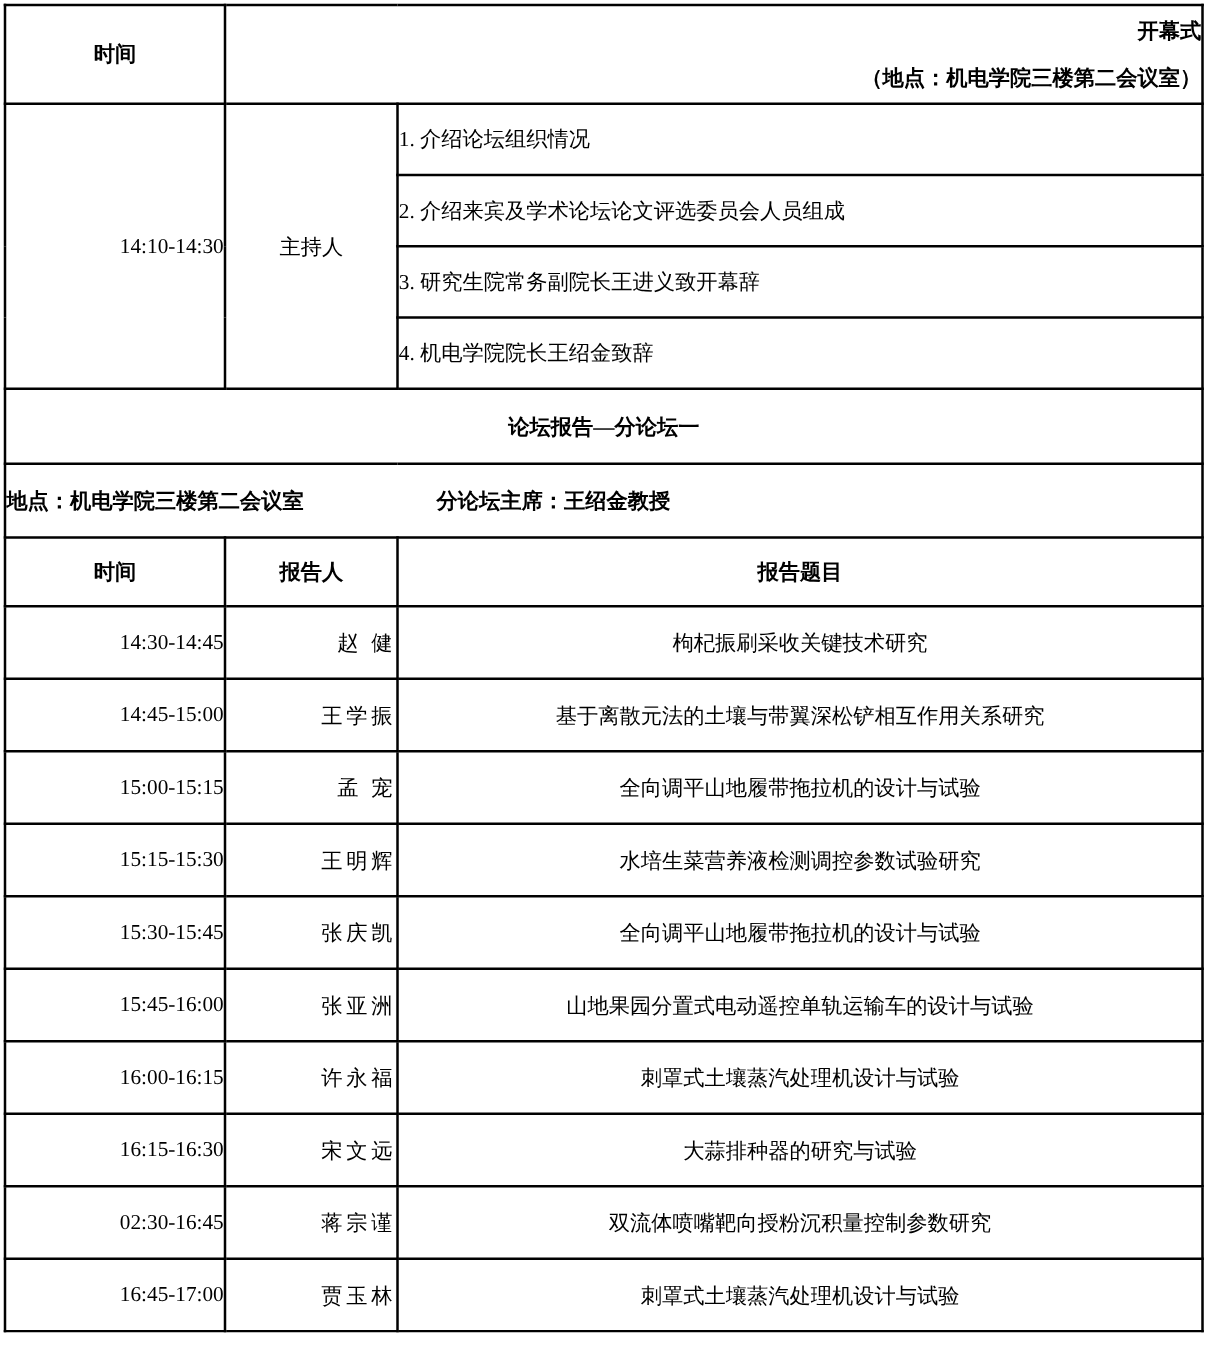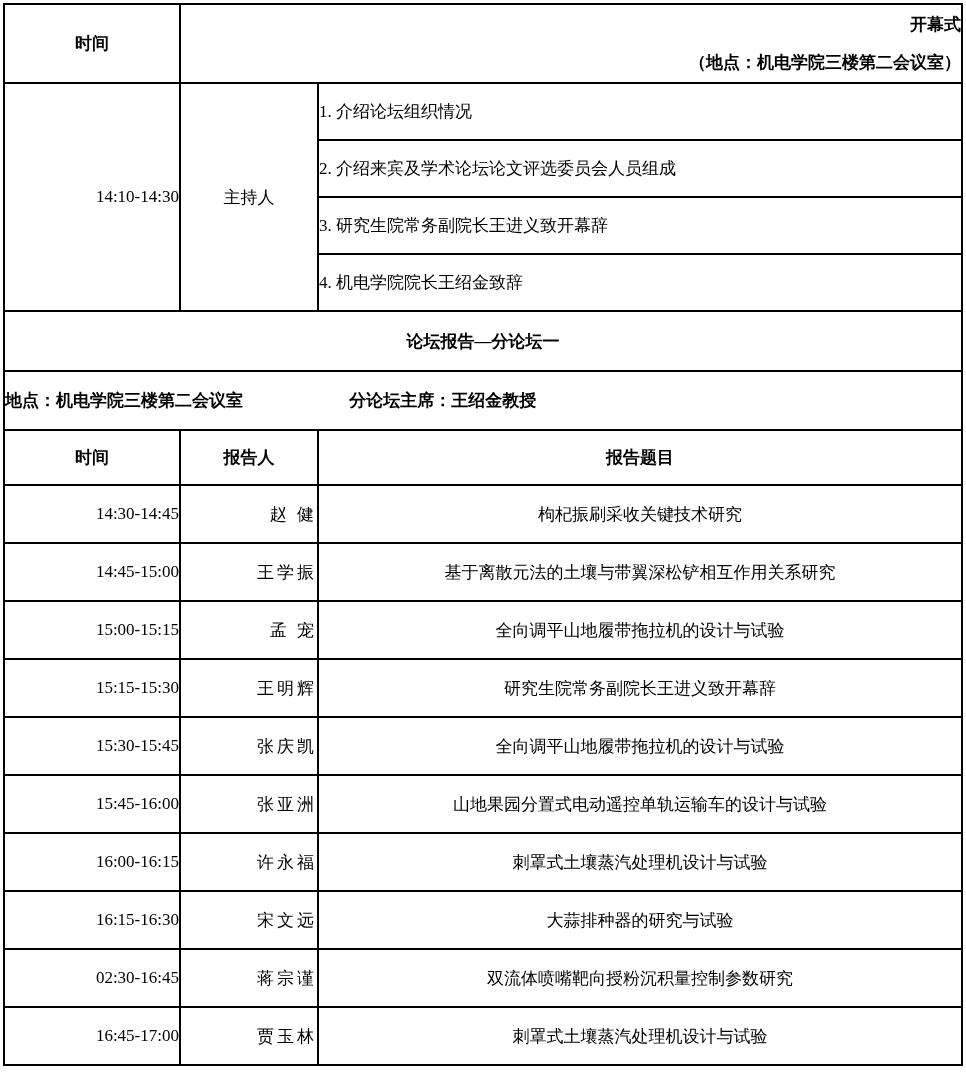--- a/index.html
+++ b/index.html
@@ -110,21 +110,21 @@
       <td class="title-cell">基于离散元法的土壤与带翼深松铲相互作用关系研究</td>
     </tr>
     <tr class="r-data">
       <td class="time-cell">15:00-15:15</td>
       <td class="speaker-cell">孟 宠</td>
       <td class="title-cell">全向调平山地履带拖拉机的设计与试验</td>
     </tr>
     <tr class="r-data">
       <td class="time-cell">15:15-15:30</td>
       <td class="speaker-cell">王明辉</td>
-      <td class="title-cell">研究生院常务副院长王进义致开幕辞</td>
+      <td class="title-cell">水培生菜营养液检测调控参数试验研究</td>
     </tr>
     <tr class="r-data">
       <td class="time-cell">15:30-15:45</td>
       <td class="speaker-cell">张庆凯</td>
       <td class="title-cell">全向调平山地履带拖拉机的设计与试验</td>
     </tr>
     <tr class="r-data">
       <td class="time-cell">15:45-16:00</td>
       <td class="speaker-cell">张亚洲</td>
       <td class="title-cell">山地果园分置式电动遥控单轨运输车的设计与试验</td>

